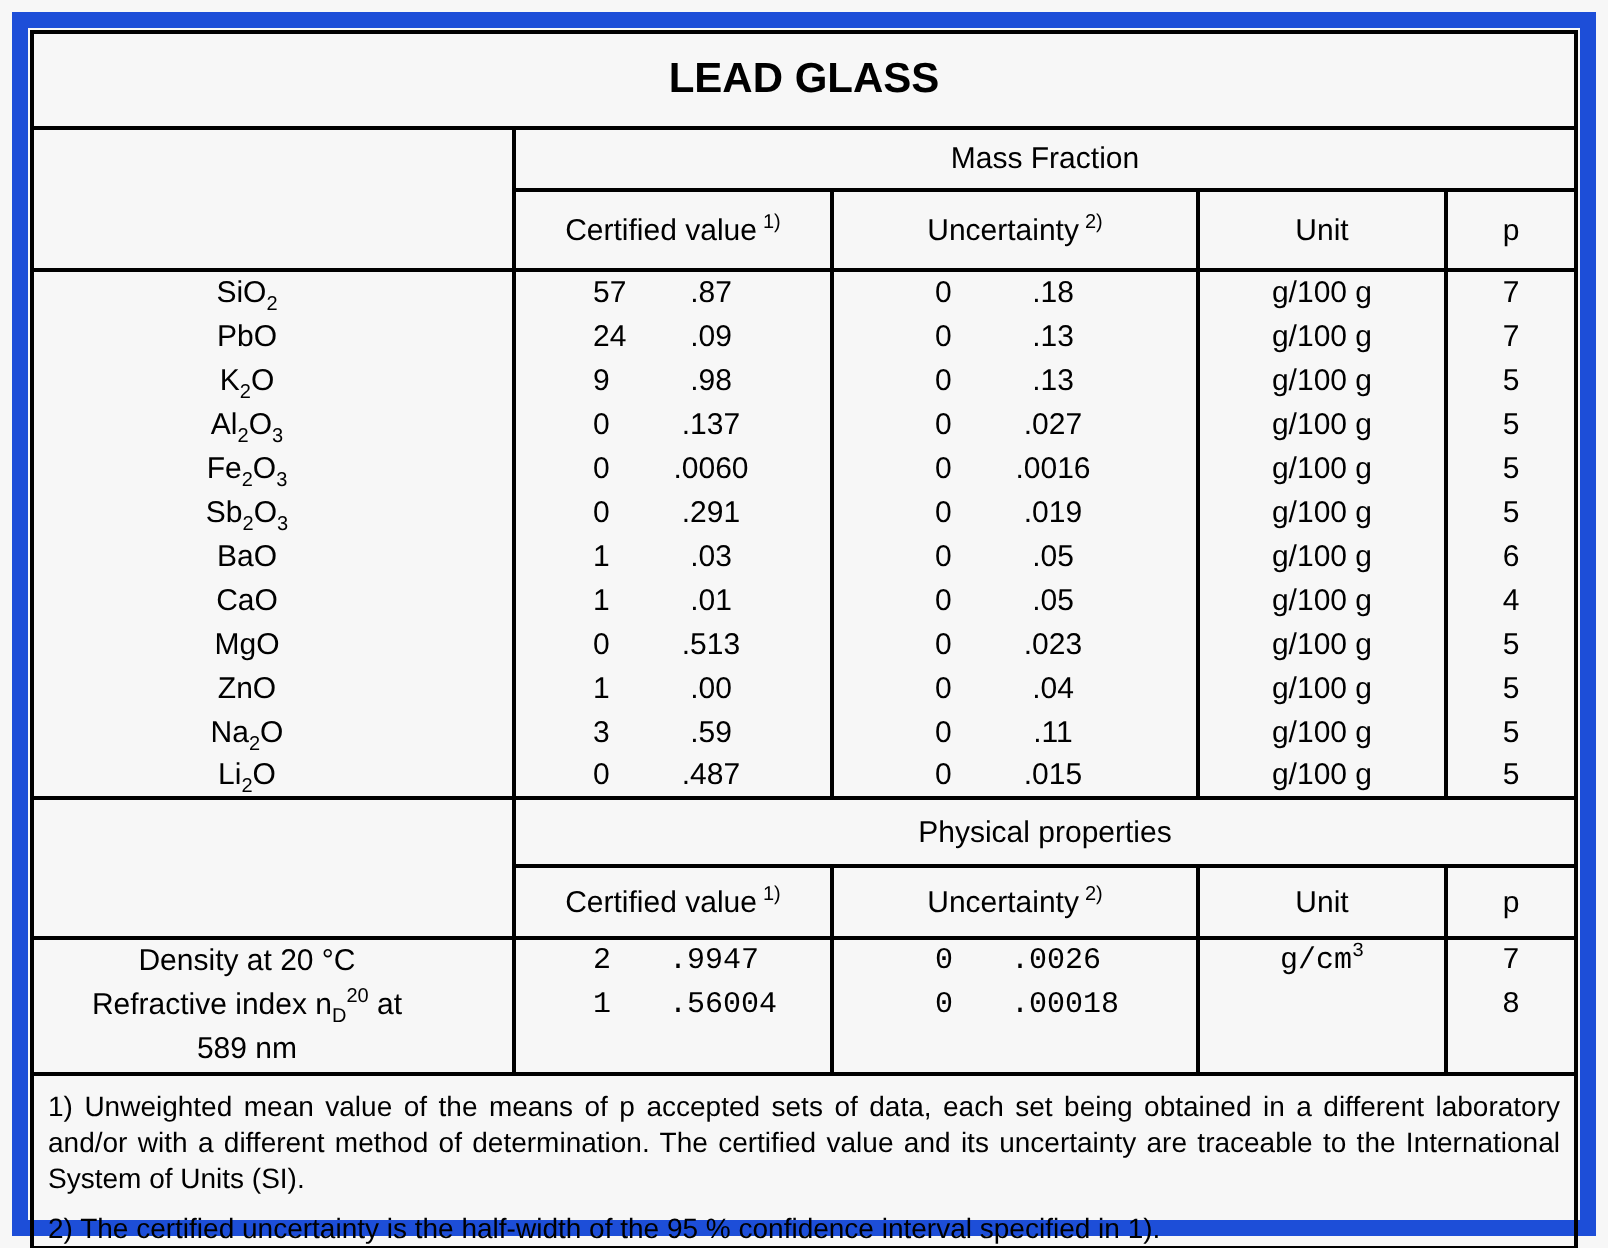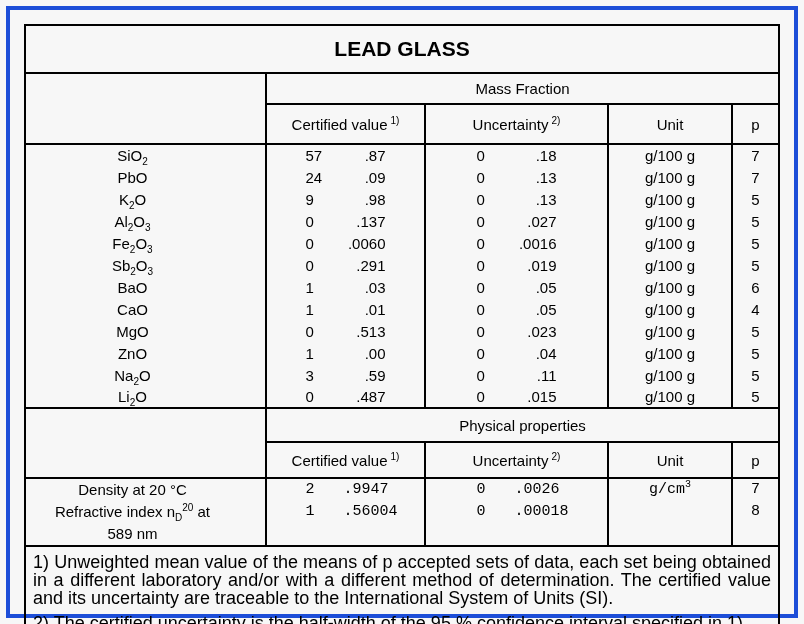--- a/index.html
+++ b/index.html
@@ -7,22 +7,22 @@
   body {
     width: 804px; height: 624px;
     background: #f7f7f7;
     color: #000;
     font-family: "Liberation Sans", "DejaVu Sans", sans-serif;
     position: relative;
   }
   .frame {
     position: absolute; left: 6px; top: 6px;
     width: 792px; height: 612px;
-    border: 4px solid #1d4ed8;
-    padding: 14px;
+    border: 8px solid #1d4ed8;
+    padding: 1px;
     background: #f7f7f7;
   }
   table.cert {
     width: 100%; height: 100%;
     border-collapse: collapse;
     table-layout: fixed;
     border: 2px solid #000;
   }
   td {
     padding: 0;
@@ -55,29 +55,29 @@
   tr.data td + td      { border-left: 2px solid #000; }
   tr.phys-head td      { border-top: 2px solid #000; }
   tr.phys-data td      { border-bottom: 2px solid #000; vertical-align: top; }
   tr.phys-data td + td { border-left: 2px solid #000; font-family: Liberation Mono, monospace; }
 
   
   td.c1 { padding-right: 26px; text-align: center; }
 
   
   .ip { display: inline-block; width: 38px; text-align: left; white-space: nowrap; }
-  .fp { display: inline-block; width: 42px; text-align: right;  white-space: nowrap; }
+  .fp { display: inline-block; width: 42px; text-align: center;  white-space: nowrap; }
 
   tr.phys-data .line { height: 22px; line-height: 22px; }
 
   tr.footnote-row td {
     vertical-align: top;
     text-align: left;
     padding: 6px 7px 0 7px;
-    font-size: 18px;
+    font-size: 14px;
     line-height: 18px;
   }
   p.fn  { margin: 0 0 7px 0; text-align: justify; }
   p.fn:last-child { margin-bottom: 0; }
 </style>
 </head>
 <body>
 
 <div class="frame">
 <table class="cert">

